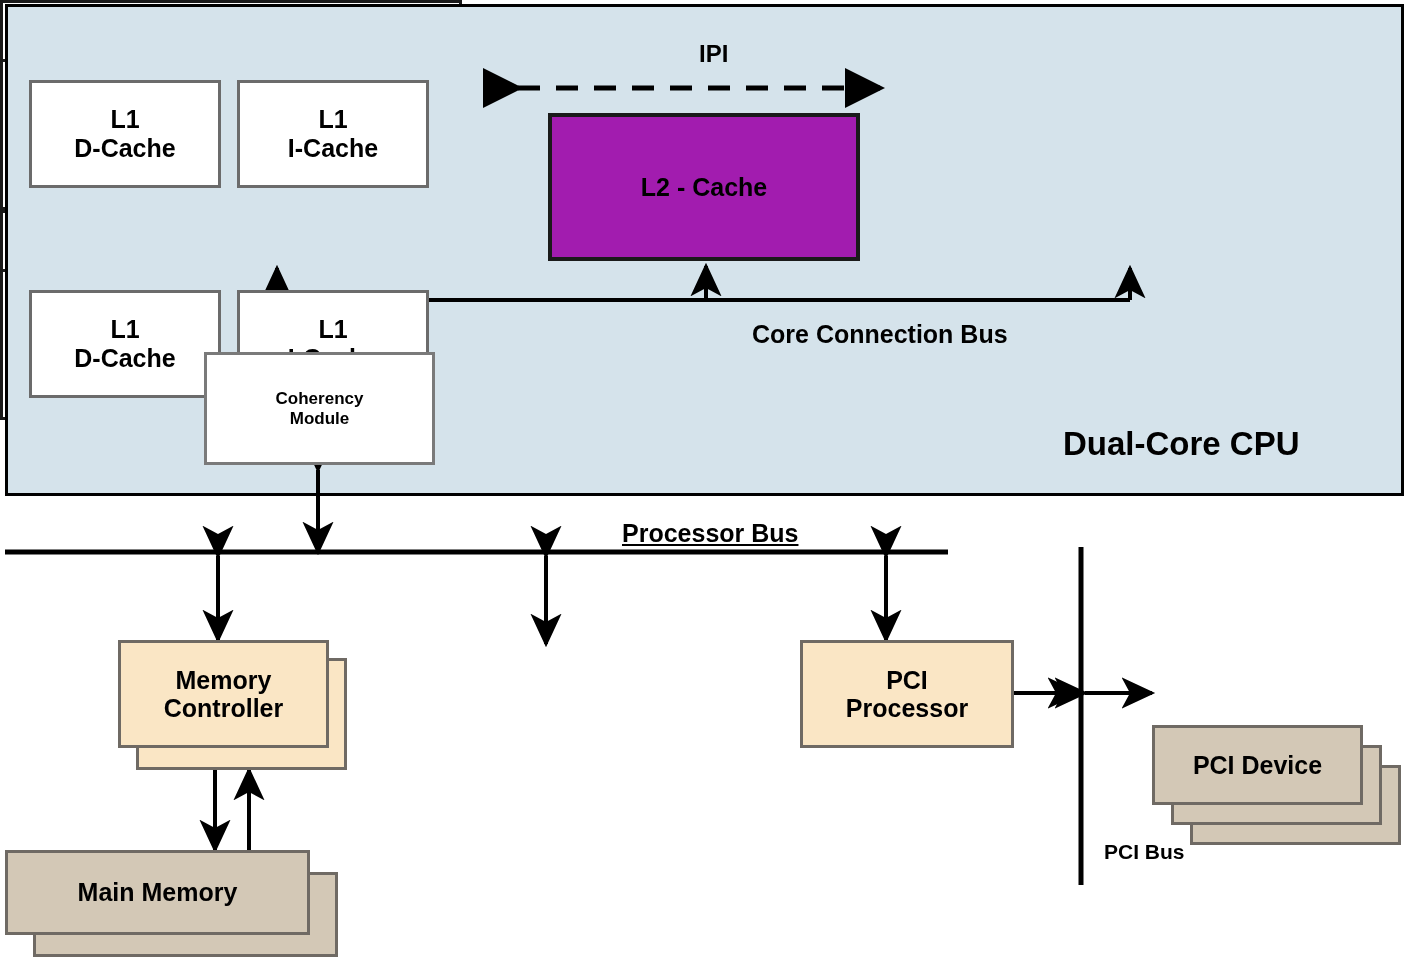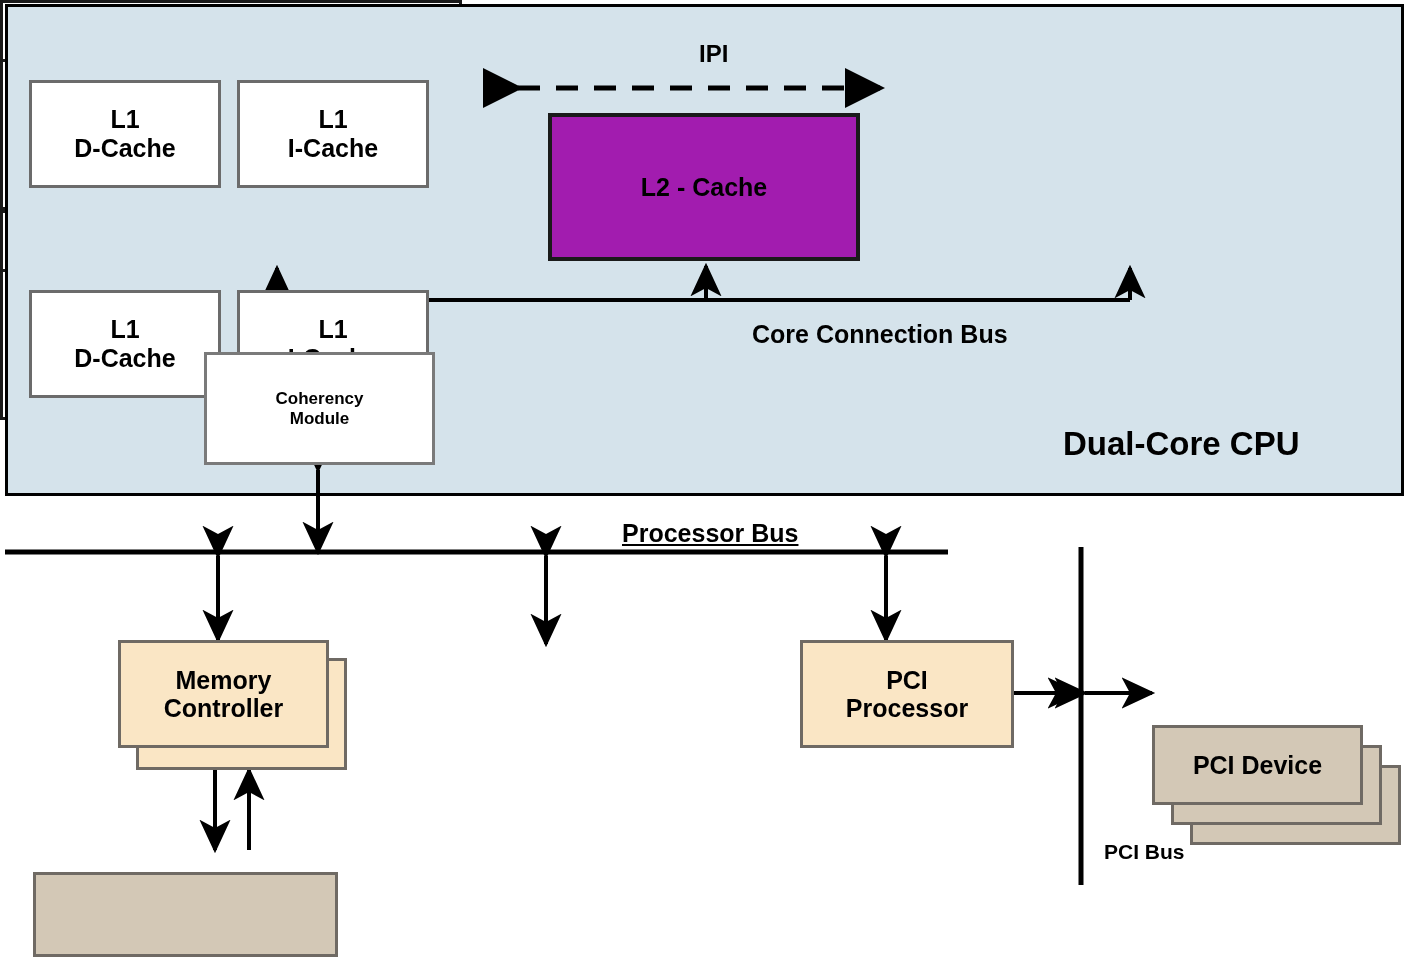--- a/index.html
+++ b/index.html
@@ -226,15 +226,16 @@
   </div>
 
   <div class="stack" style="left:1152px; top:679px; width:250px; height:130px;margin-top:46px;">
     <div class="stack-layer fill-taupe" style="left:38px; top:40px; width:211px; height:80px;"></div>
     <div class="stack-layer fill-taupe" style="left:19px; top:20px; width:211px; height:80px;"></div>
     <div class="stack-front fill-taupe" style="left:0px; top:0px; width:211px; height:80px;">PCI Device</div>
   </div>
 
   <div class="stack" style="left:5px; top:850px; width:345px; height:115px;">
     <div class="stack-layer fill-taupe" style="left:28px; top:22px; width:305px; height:85px;"></div>
+    <div class="stack-front fill-taupe" style="left:0px; top:0px; width:305px; height:85px;">Main Memory</div>
   </div>
 
 </div>
 
 </body></html>

